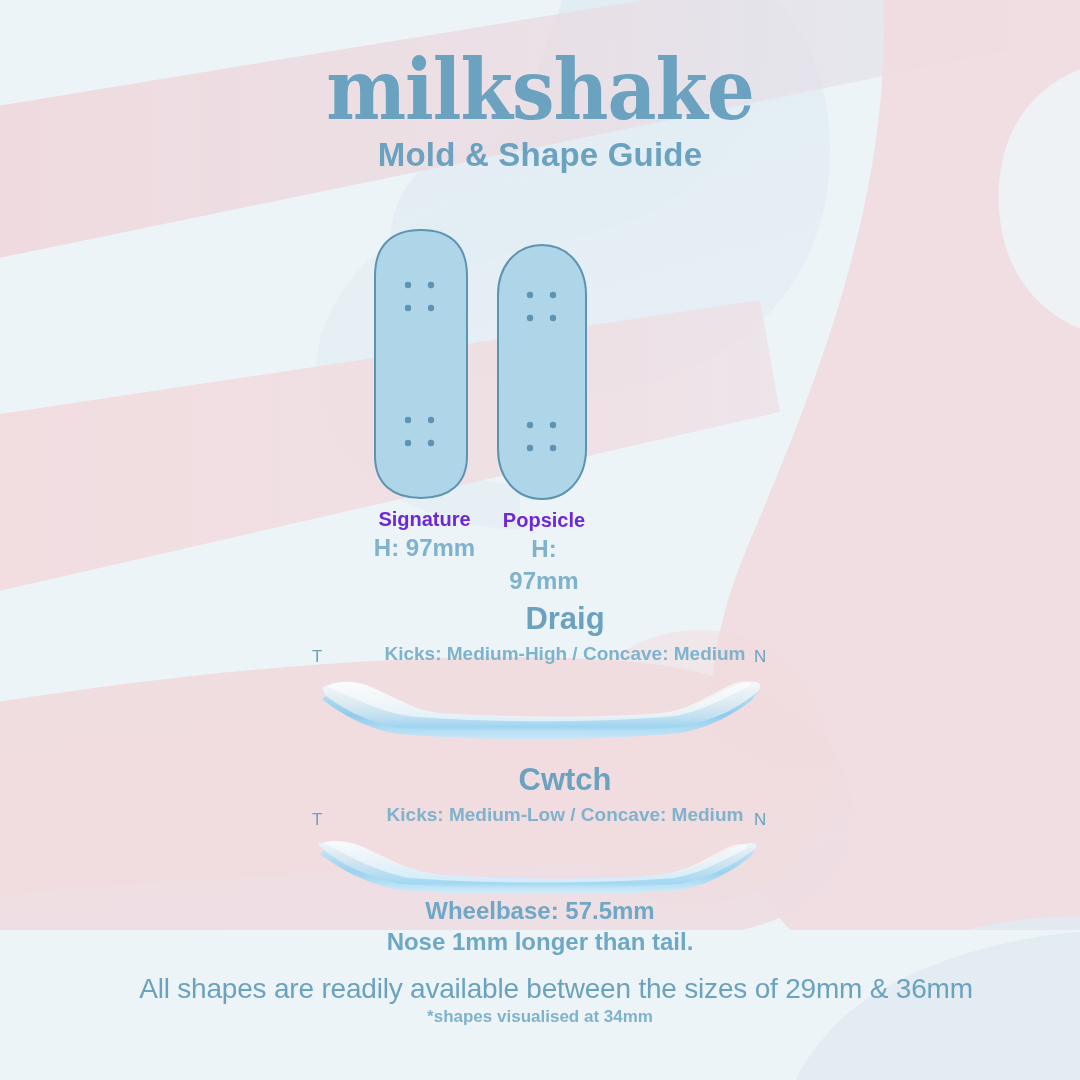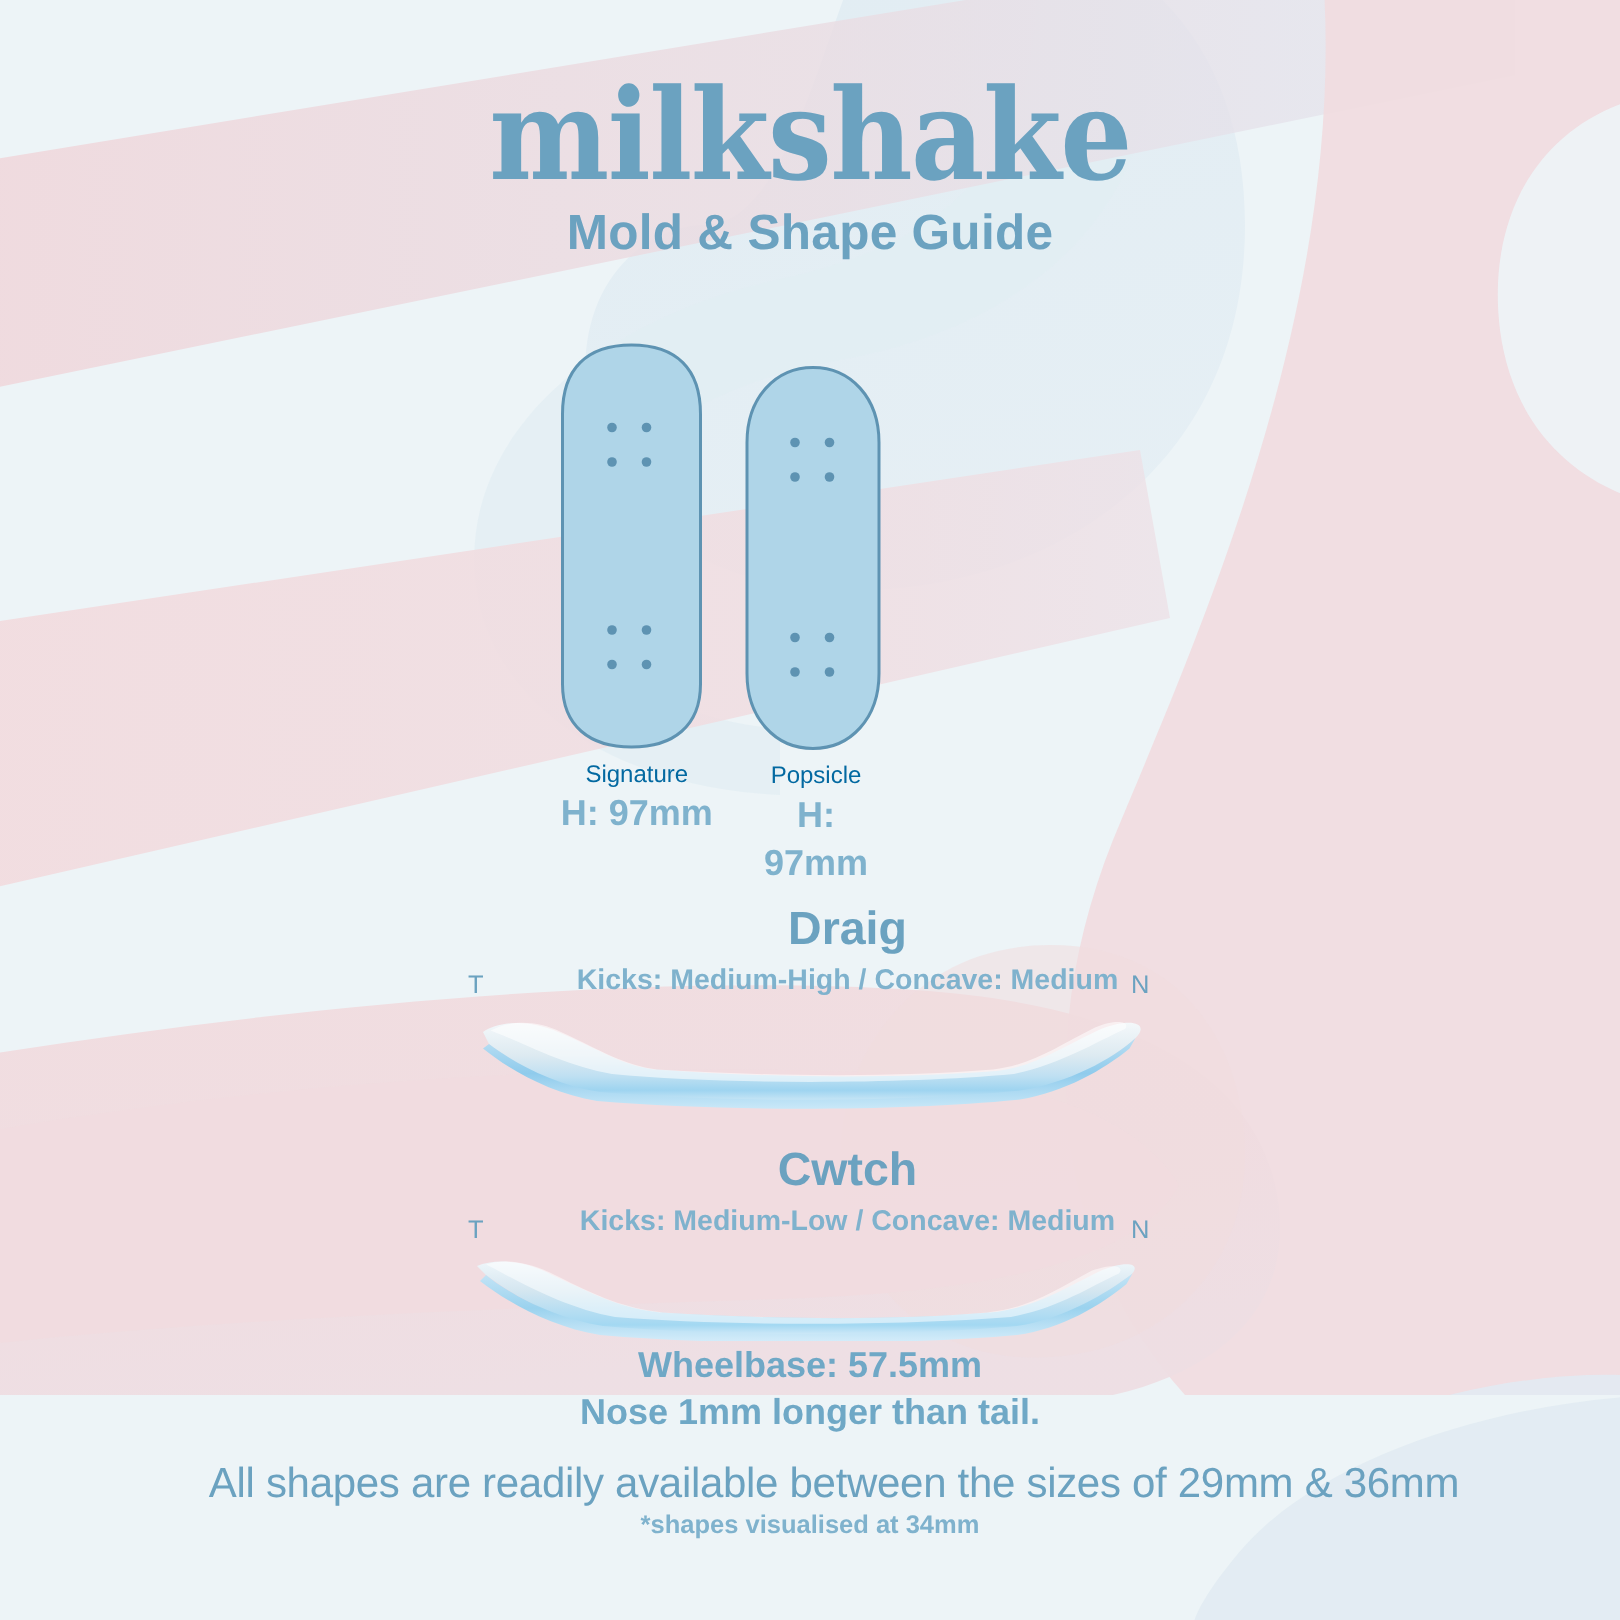--- a/index.html
+++ b/index.html
@@ -31,21 +31,21 @@
   .brand-sub{
     position:absolute;top:136px;left:0;width:1080px;text-align:center;
     font-size:33px;font-weight:700;color:#6BA2C0;letter-spacing:.2px;
   }
 
   
   .deck-row{position:absolute;top:228px;left:0;width:1080px;height:345px;}
   .deck-col{position:absolute;text-align:center;}
   .deck-col .svgwrap{display:block;}
   .deck-name{
-    font-size:16px;color:#0369a1;font-weight:400;margin-top:6px;line-height:1.32;
+    font-size:20px;color:#6d28d9;font-weight:700;margin-top:6px;line-height:1.32;
   }
   .deck-h{font-size:24px;color:#7FB2CD;font-weight:600;line-height:1.32;}
 
   
   .mold{position:absolute;left:0;width:1080px;padding-left:25px;}
   .mold-title{
     text-align:center;font-size:31px;color:#6BA2C0;font-weight:600;line-height:1;
   }
   .mold-sub{
     text-align:center;font-size:19px;color:#7FB2CD;font-weight:700;margin-top:10px;line-height:1;

